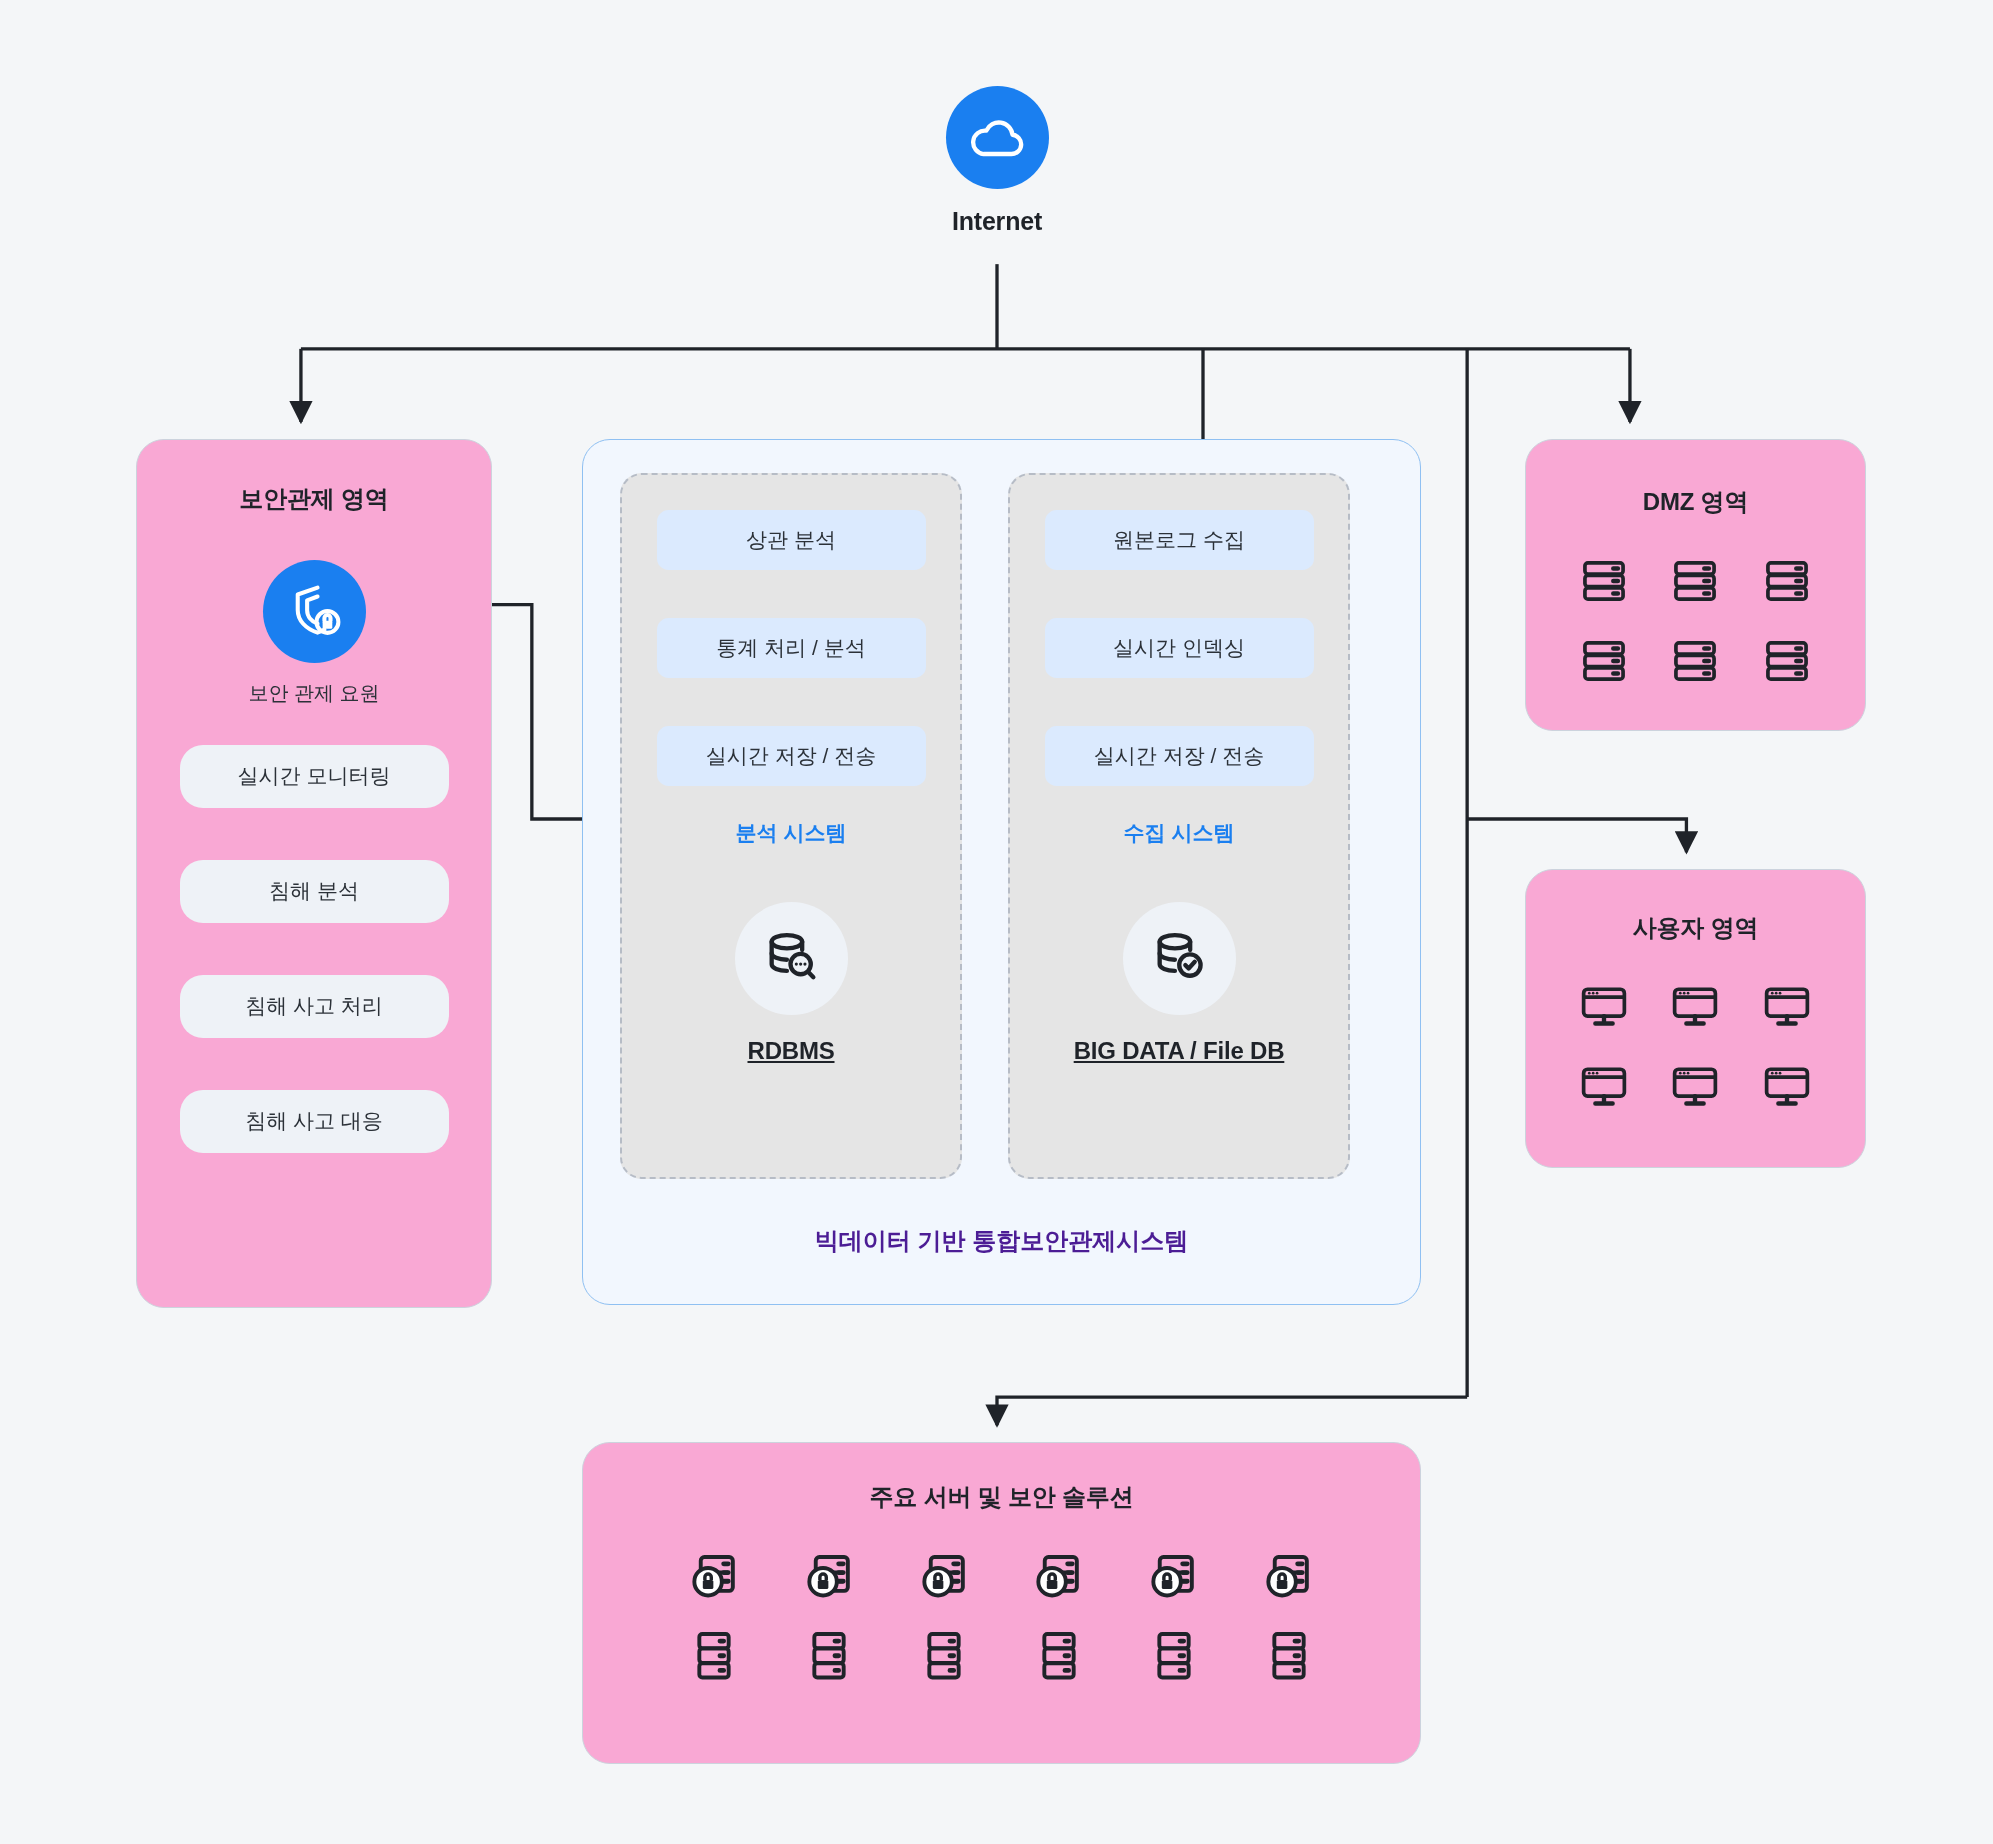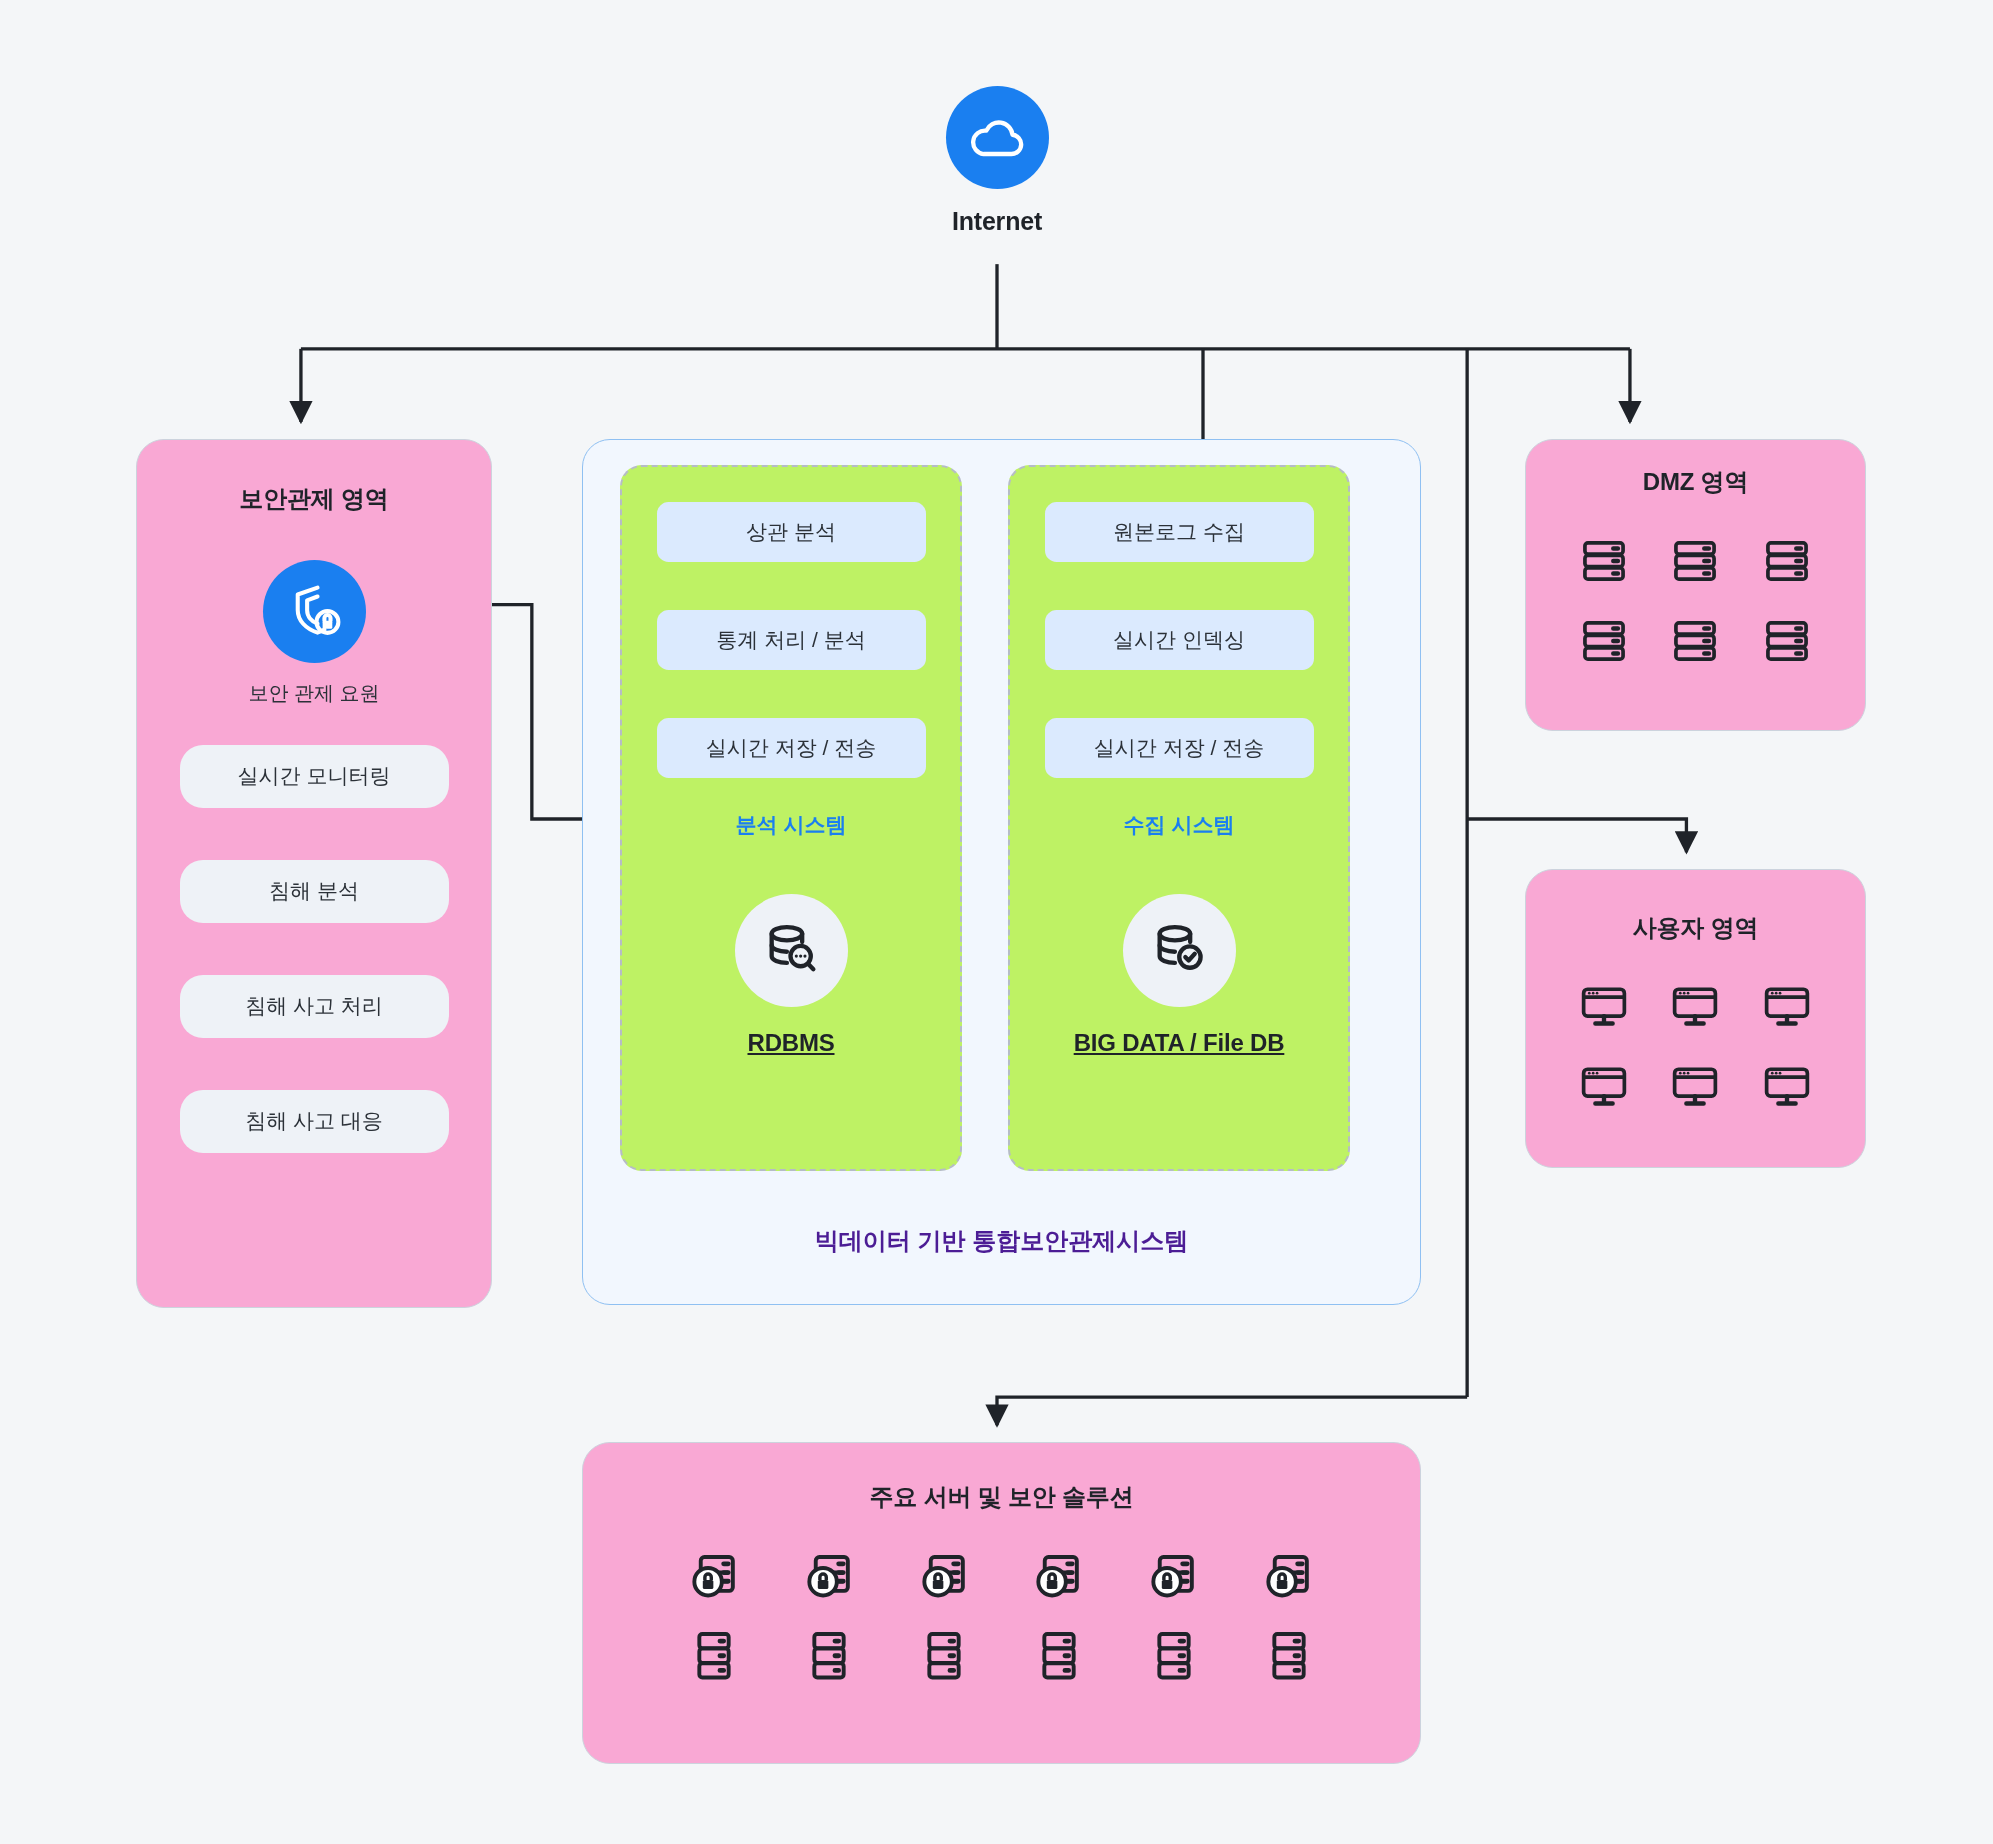--- a/index.html
+++ b/index.html
@@ -118,24 +118,24 @@
     top: 439px;
     width: 839px;
     height: 866px;
     background: #f2f7fe;
     border: 1.7px solid #8fc0f2;
     border-radius: 28px;
     box-sizing: border-box;
   }
   .subsystem {
     position: absolute;
-    top: 25px;
+    top: 33px;
     width: 342px;
     height: 706px;
-    background: #bef264;
+    background: #e5e5e5;
     border: 2.5px dashed #b6bcc6;
     border-radius: 21.6px;
     box-sizing: border-box;
   }
   #subsystem-analysis { left: 37px; }
   #subsystem-collect  { left: 425px; }
   .sub-steps {
     margin-top: 35px;
     display: flex;
     flex-direction: column;
@@ -190,21 +190,21 @@
     color: #4c1d95;
   }
 
   
   #zone-dmz {
     left: 1525px;
     top: 439px;
     width: 341px;
     height: 292px;
   }
-  #zone-dmz .zone-title { margin-top: 26px; }
+  #zone-dmz .zone-title { margin-top: 46px; }
   #zone-user {
     left: 1525px;
     top: 869px;
     width: 341px;
     height: 299px;
   }
   #zone-user .zone-title { margin-top: 42px; }
   .icon-grid {
     margin: 37px auto 0;
     width: 274px;

